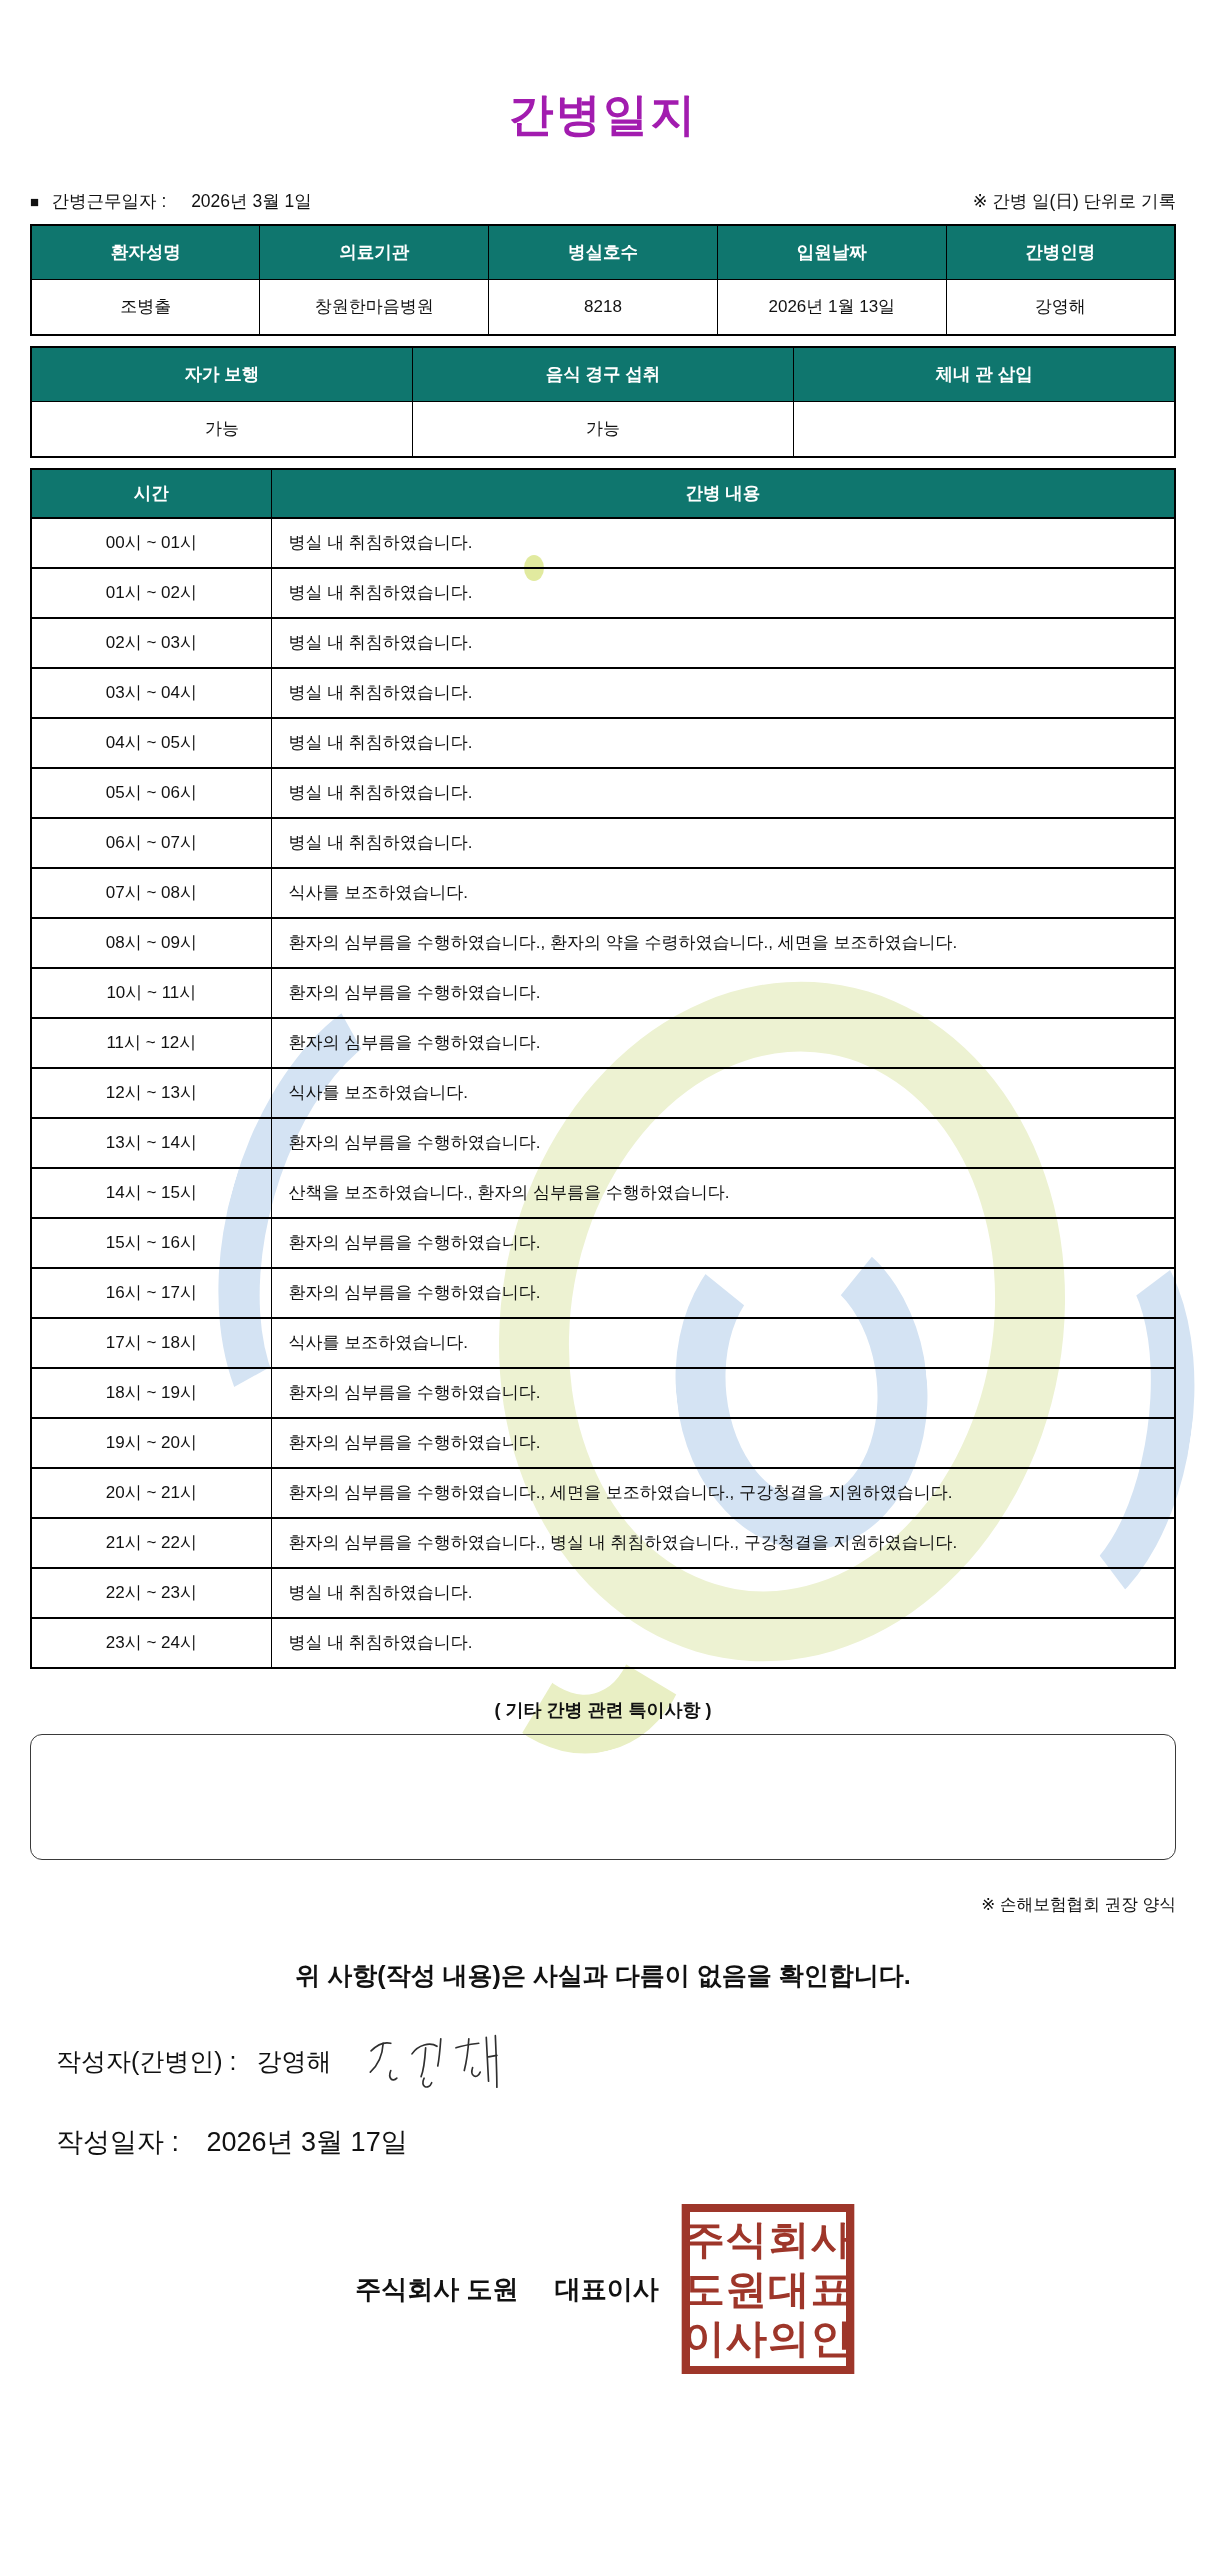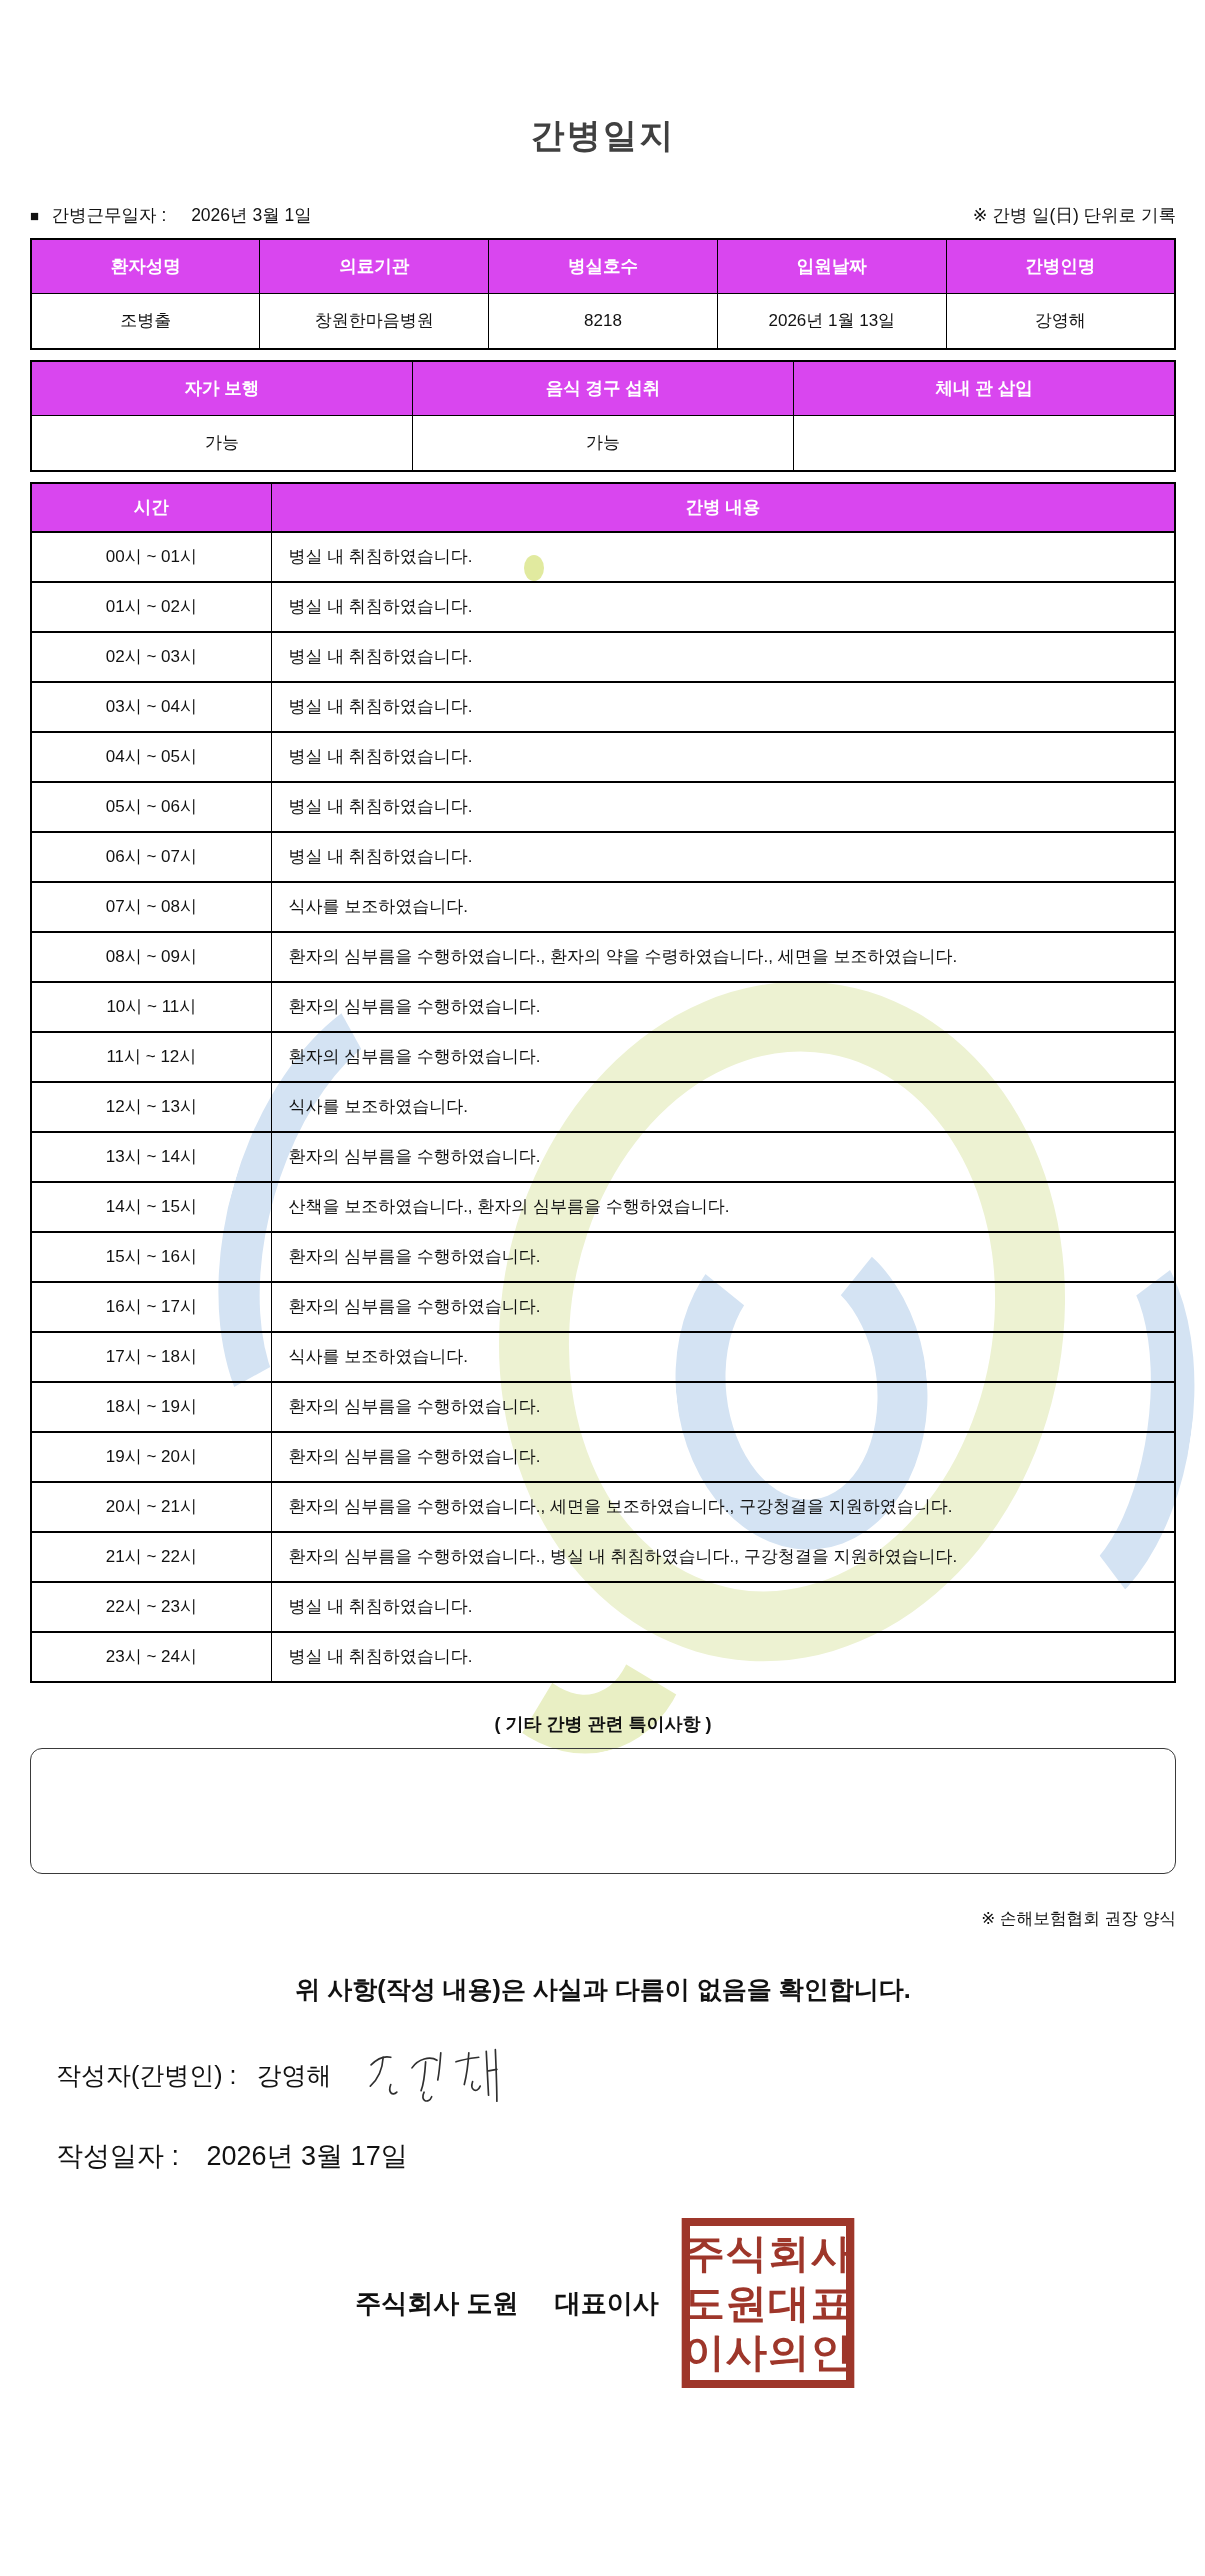--- a/index.html
+++ b/index.html
@@ -25,36 +25,36 @@
     border:50px solid #d4e3f3; border-top-color:transparent; transform:rotate(-6deg); }
   .wm-blue-right { left:964px; top:1215px; width:228px; height:410px;
     border:44px solid transparent; border-right-color:#d4e3f3; transform:rotate(8deg); }
   .wm-yellow-check { left:456px; top:1466px; width:235px; height:289px;
     border:59px solid transparent; border-bottom-color:#e9efc4; transform:rotate(-14deg); }
 
   
   .content { position:relative; z-index:1; padding:0 30px; }
 
   .doc-title {
-    margin-top:113px; text-align:center;
-    font-size:34px; font-weight:bold; letter-spacing:2.3px; color:#404040;
+    margin-top:85px; text-align:center;
+    font-size:45px; font-weight:bold; letter-spacing:2.3px; color:#a21caf;
   }
 
   .meta-row {
     display:flex; justify-content:space-between; align-items:flex-end;
     margin-top:44px; font-size:17.5px;
   }
   .meta-left .sq { font-size:15px; margin-right:7.6px; }
 
   table { width:100%; border-collapse:collapse; table-layout:fixed; }
   table, th, td { border:1.5px solid #000; }
   table { border-width:2.3px; }
 
   th {
-    background:#d946ef; color:#fff; font-weight:bold; font-size:17.5px;
+    background:#0f766e; color:#fff; font-weight:bold; font-size:17.5px;
     height:55px; text-align:center; vertical-align:middle;
   }
   td {
     background:transparent; font-size:17px; height:55px;
     text-align:center; vertical-align:middle;
   }
 
   .info-table  { margin-top:10.6px; }
   .status-table{ margin-top:10px; }
   .log-table   { margin-top:10px; }

